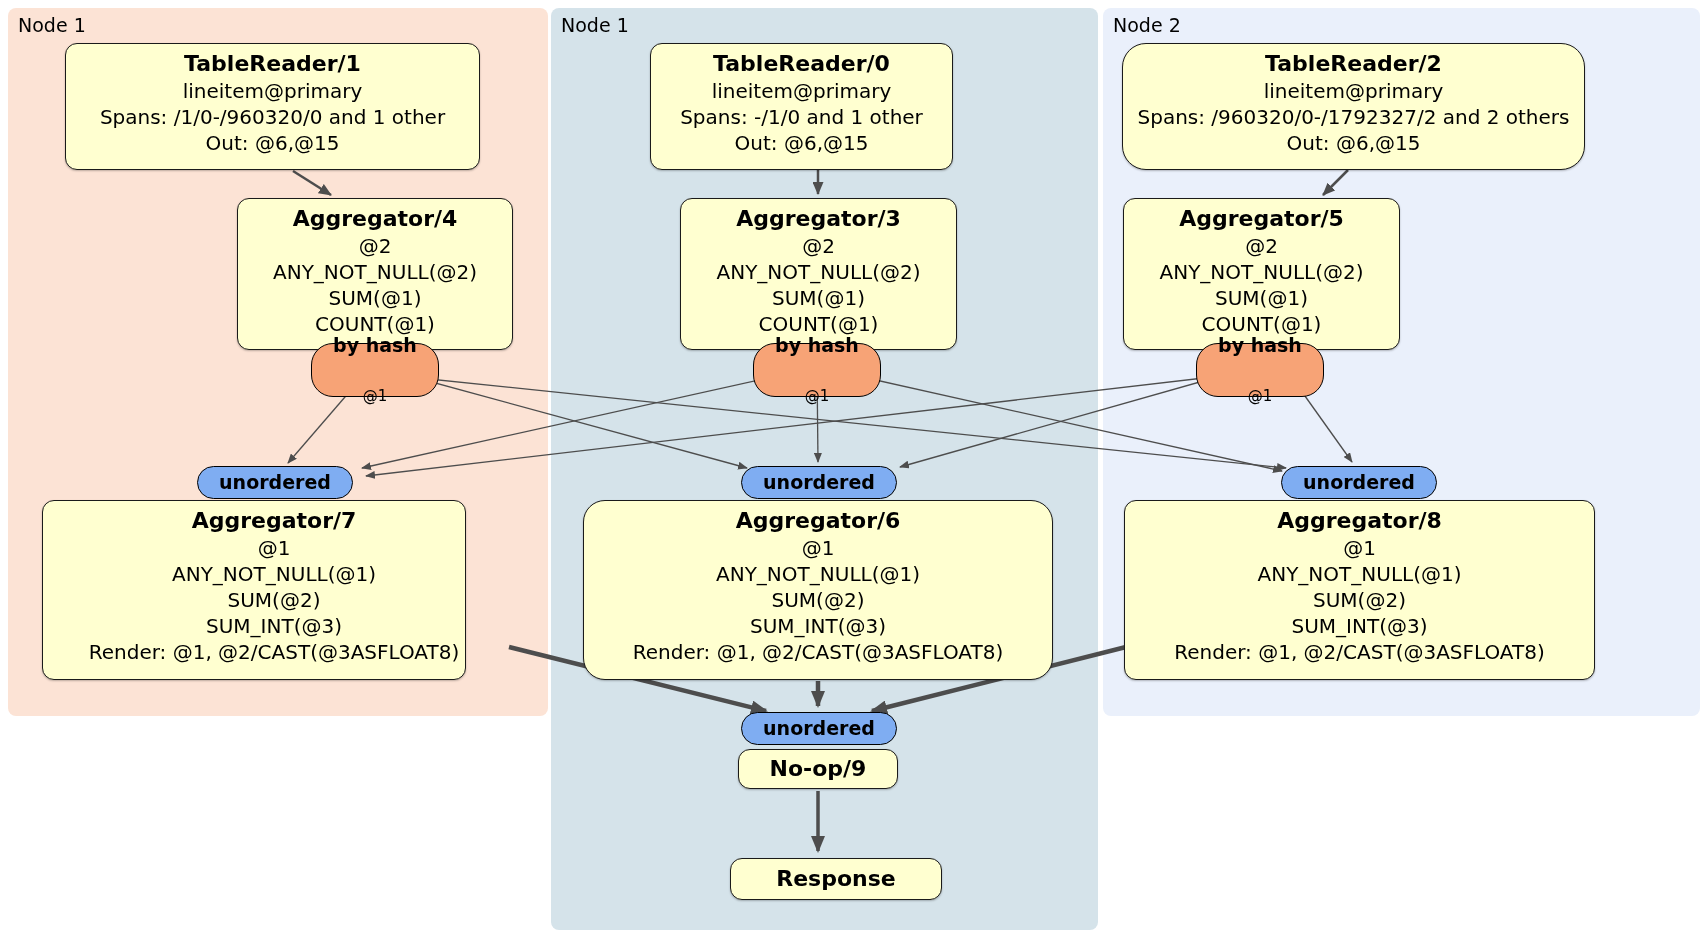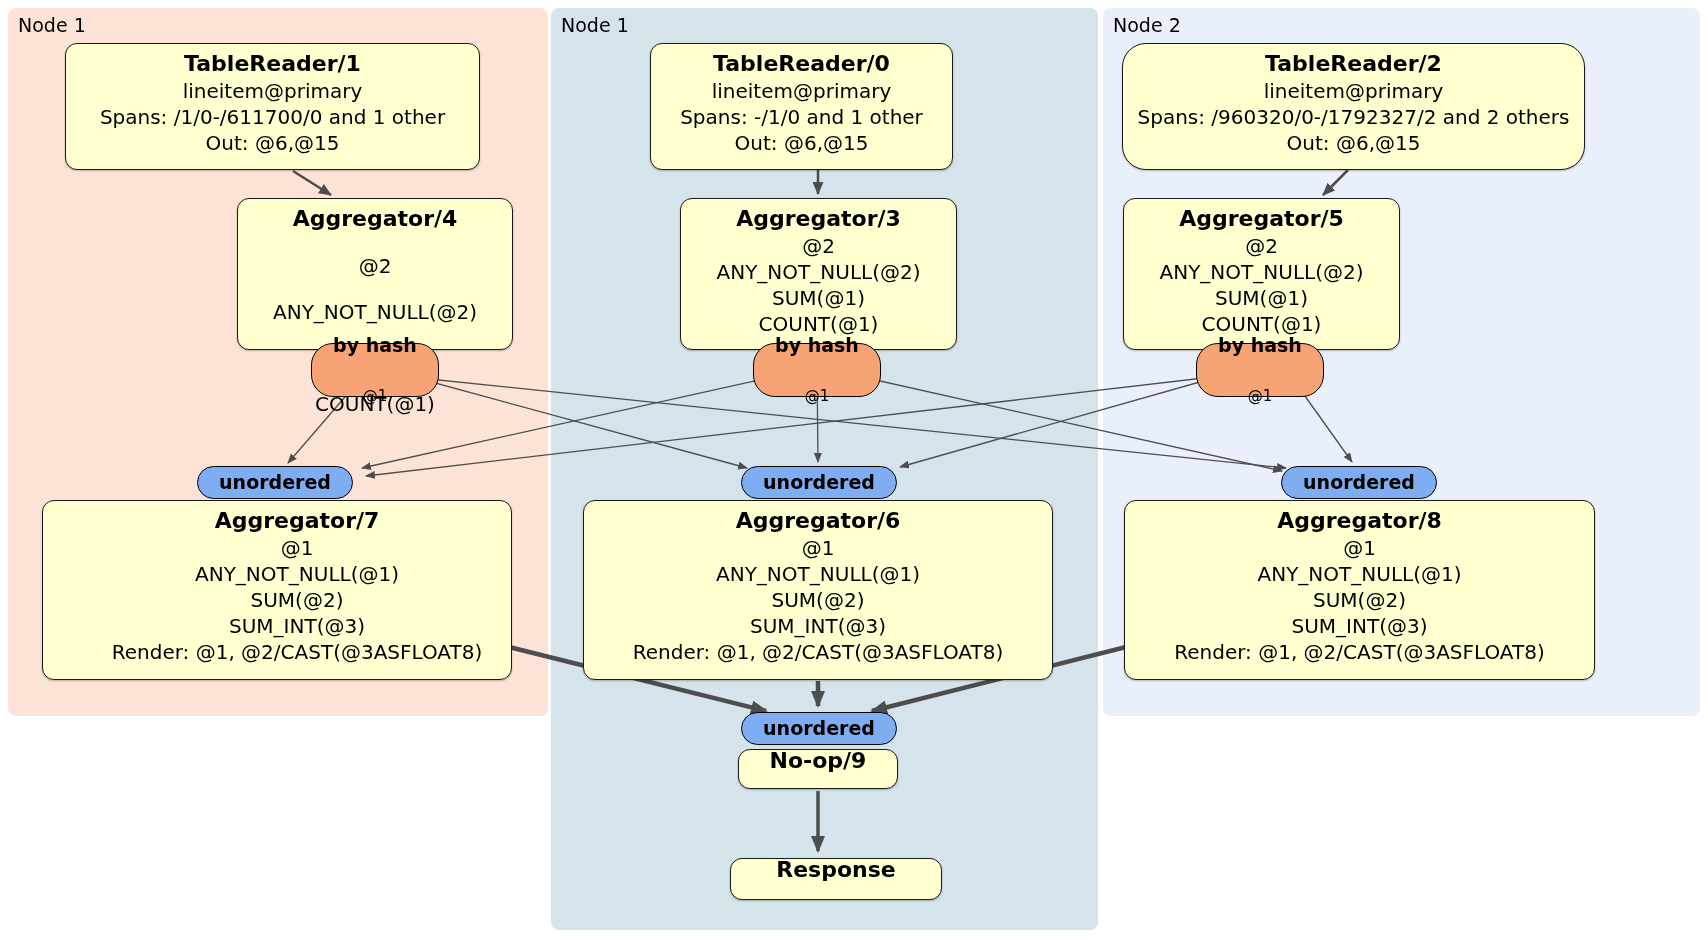--- a/index.html
+++ b/index.html
@@ -19,21 +19,21 @@
   .box{
     position:absolute; z-index:2; box-sizing:border-box;
     background:var(--box-bg); border:1.5px solid var(--box-border); border-radius:12px;
     display:flex; flex-direction:column; align-items:center; justify-content:flex-start;
     padding-top:6px; text-align:center;
     box-shadow:0 1px 2px rgba(0,0,0,0.25);
   }
   .box-title{font-size:22px; font-weight:bold; line-height:28px; white-space:nowrap;}
   .box-line{font-size:20px; line-height:26px; white-space:nowrap;}
   .single .box-title{line-height:1;}
-  .single{justify-content:flex-start; padding-top:0;}
+  .single{justify-content:center; padding-top:0;}
   .pill{
     position:absolute; z-index:3; box-sizing:border-box;
     border:1.6px solid #000; border-radius:22px;
     display:flex; flex-direction:column; align-items:center; justify-content:center;
     text-align:center;
     gap:32px;
   }
   .router{background:var(--router-bg);}
   .sync{background:var(--sync-bg);}
   .pill-label{font-size:19px; font-weight:bold; line-height:21px;}
@@ -84,38 +84,38 @@
     <line x1="509" y1="647" x2="766" y2="711" stroke="#4d4d4d" stroke-width="4.5" marker-end="url(#ah-lg)"></line>
     <line x1="818" y1="681" x2="818" y2="706" stroke="#4d4d4d" stroke-width="4.5" marker-end="url(#ah-lg)"></line>
     <line x1="1126" y1="647" x2="872" y2="711" stroke="#4d4d4d" stroke-width="4.5" marker-end="url(#ah-lg)"></line>
 
     <line x1="818" y1="791" x2="818" y2="851" stroke="#4d4d4d" stroke-width="3.5" marker-end="url(#ah-lg)"></line>
   </svg>
 
   <div class="box" style="left:65px; top:43px; width:415px; height:127px;">
     <div class="box-title">TableReader/1</div>
     <div class="box-line">lineitem@primary</div>
-    <div class="box-line">Spans: /1/0-/611700/0 and 1 other</div>
+    <div class="box-line">Spans: /1/0-/960320/0 and 1 other</div>
     <div class="box-line">Out: @6,@15</div>
   </div>
-  <div class="box" style="left:237px; top:198px; width:276px; height:152px;gap:20px;">
+  <div class="box" style="left:237px; top:198px; width:276px; height:152px;">
     <div class="box-title">Aggregator/4</div>
     <div class="box-line">@2</div>
     <div class="box-line">ANY_NOT_NULL(@2)</div>
     <div class="box-line">SUM(@1)</div>
     <div class="box-line">COUNT(@1)</div>
   </div>
   <div class="pill router" style="left:311px; top:343px; width:128px; height:54px;">
     <div class="pill-label">by hash</div>
     <div class="pill-sub">@1</div>
   </div>
   <div class="pill sync" style="left:197px; top:466px; width:156px; height:33px;">
     <div class="pill-label">unordered</div>
   </div>
-  <div class="box" style="left:42px; top:500px; width:470px; height:180px;padding-left:40px;">
+  <div class="box" style="left:42px; top:500px; width:424px; height:180px;padding-left:40px;">
     <div class="box-title">Aggregator/7</div>
     <div class="box-line">@1</div>
     <div class="box-line">ANY_NOT_NULL(@1)</div>
     <div class="box-line">SUM(@2)</div>
     <div class="box-line">SUM_INT(@3)</div>
     <div class="box-line">Render: @1, @2/CAST(@3ASFLOAT8)</div>
   </div>
 
   <div class="box" style="left:650px; top:43px; width:303px; height:127px;">
     <div class="box-title">TableReader/0</div>
@@ -130,21 +130,21 @@
     <div class="box-line">SUM(@1)</div>
     <div class="box-line">COUNT(@1)</div>
   </div>
   <div class="pill router" style="left:753px; top:343px; width:128px; height:54px;">
     <div class="pill-label">by hash</div>
     <div class="pill-sub">@1</div>
   </div>
   <div class="pill sync" style="left:741px; top:466px; width:156px; height:33px;">
     <div class="pill-label">unordered</div>
   </div>
-  <div class="box" style="left:583px; top:500px; width:470px; height:180px;">
+  <div class="box" style="left:583px; top:500px; width:470px; height:180px;border-radius:22px;">
     <div class="box-title">Aggregator/6</div>
     <div class="box-line">@1</div>
     <div class="box-line">ANY_NOT_NULL(@1)</div>
     <div class="box-line">SUM(@2)</div>
     <div class="box-line">SUM_INT(@3)</div>
     <div class="box-line">Render: @1, @2/CAST(@3ASFLOAT8)</div>
   </div>
 
   <div class="box" style="left:1122px; top:43px; width:463px; height:127px;border-radius:24px;">
     <div class="box-title">TableReader/2</div>

